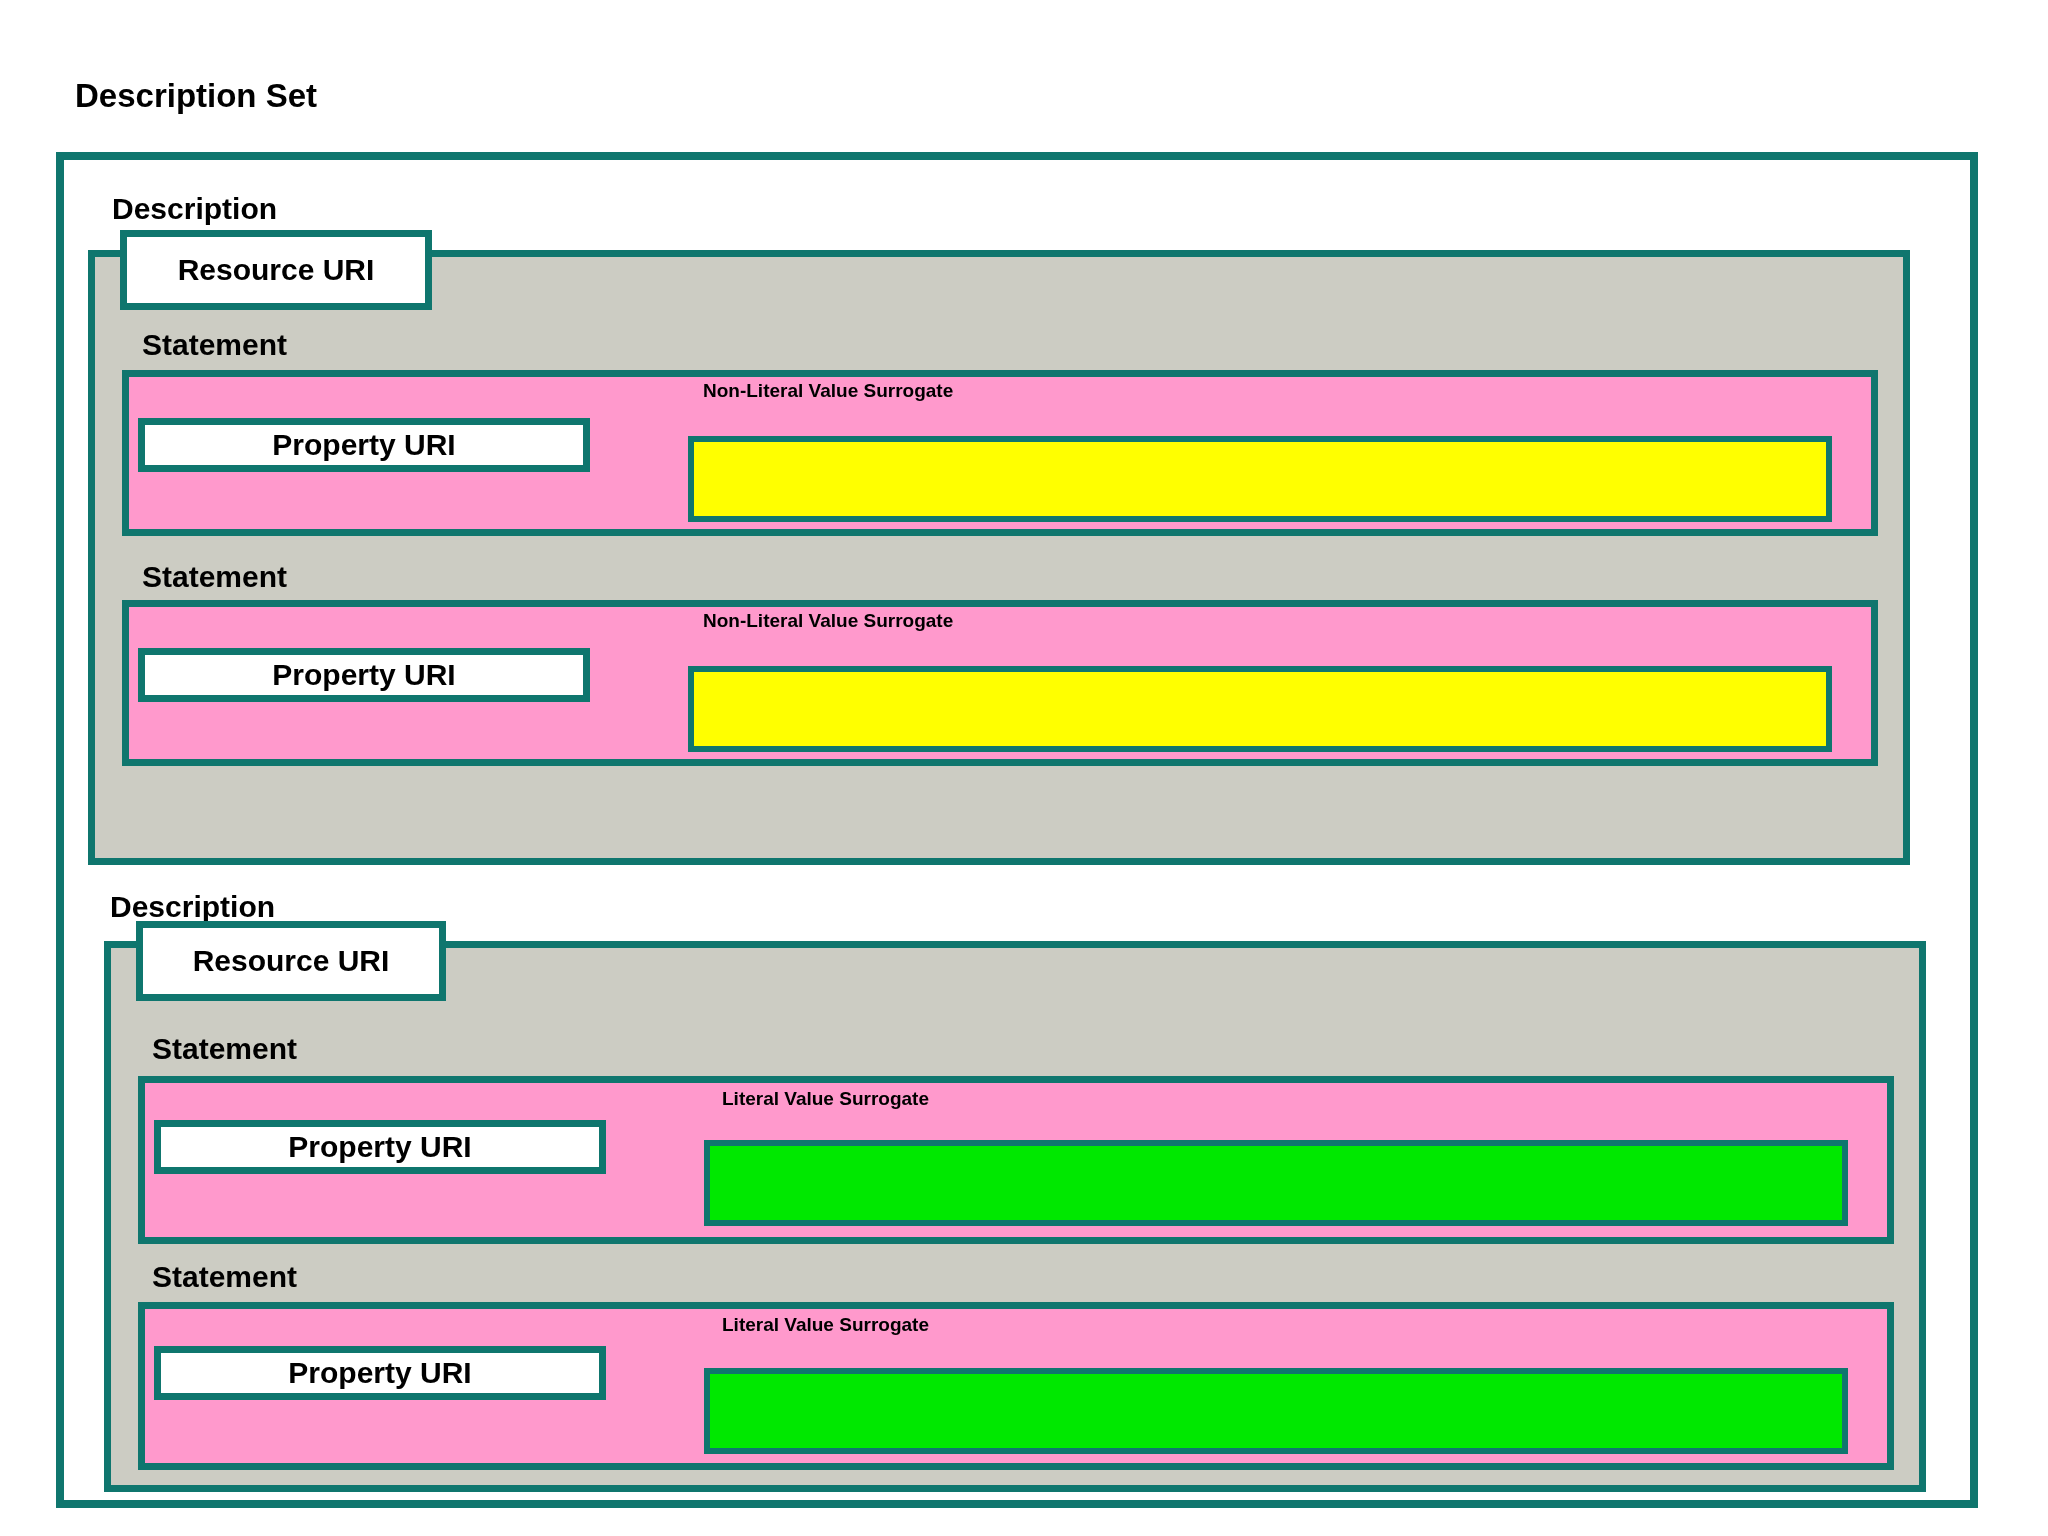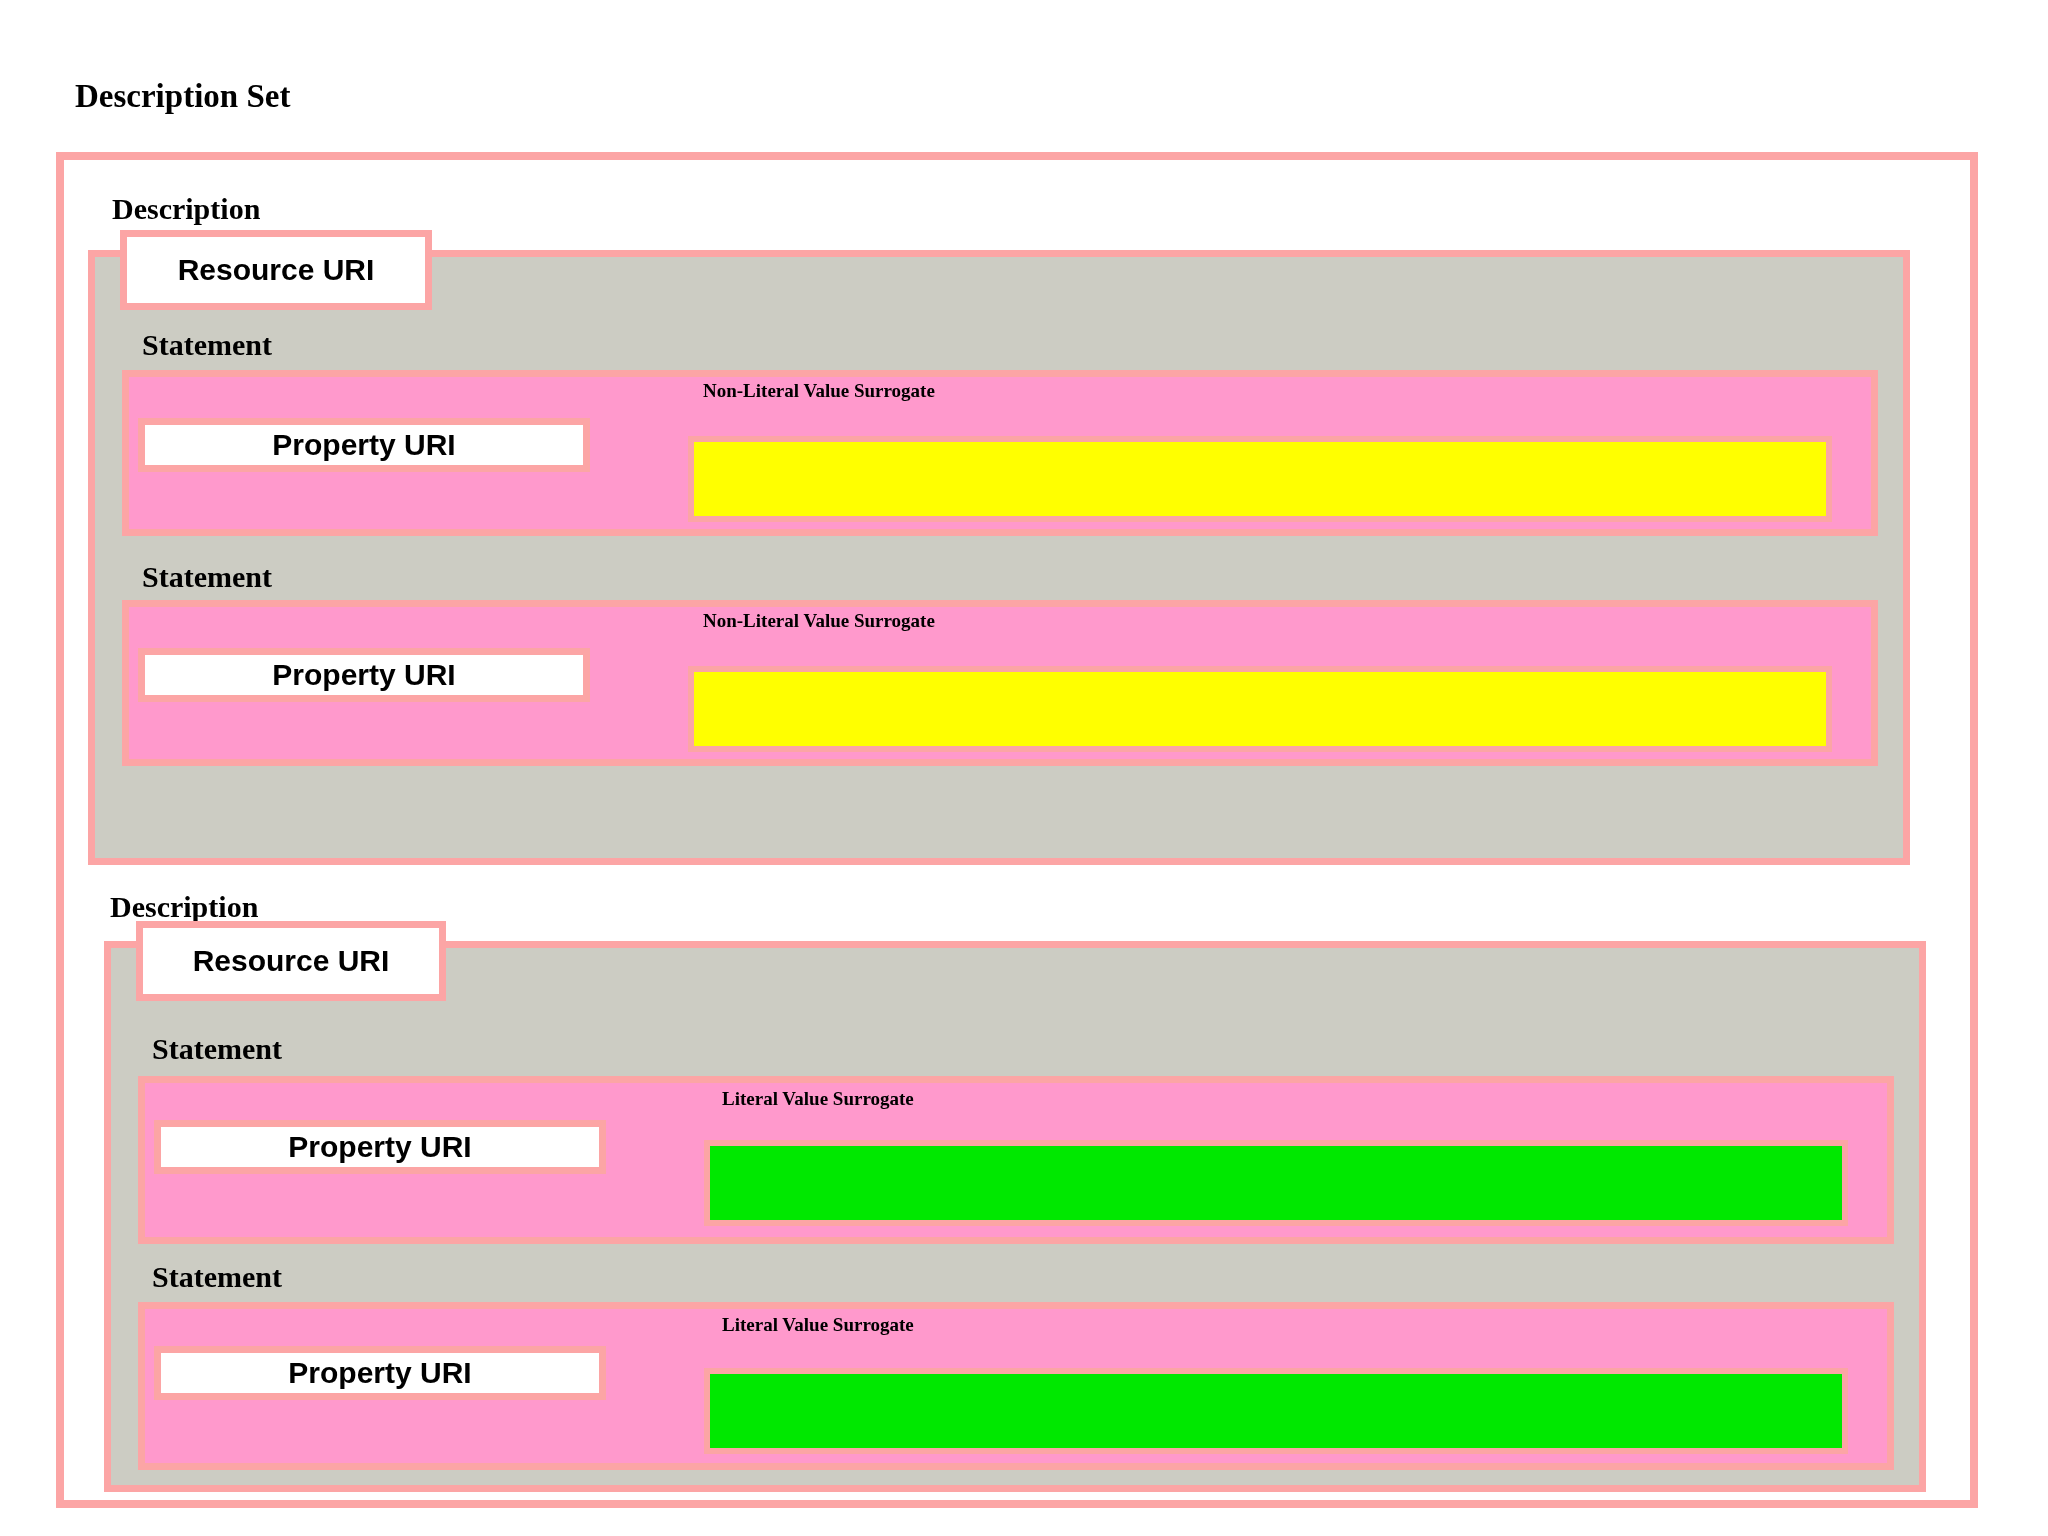--- a/index.html
+++ b/index.html
@@ -6,28 +6,28 @@
   #page{
     position:relative;
     width:2048px;height:1536px;
     background:#ffffff;
     font-family:"Liberation Sans","DejaVu Sans",sans-serif;
     font-weight:bold;
     color:#000000;
     overflow:hidden;
   }
   .layer{position:absolute;left:0;top:0;width:0;height:0;overflow:visible;}
-  .box{position:absolute;box-sizing:border-box;border:7px solid #fca5a5;}
+  .box{position:absolute;box-sizing:border-box;border:7px solid #0f766e;}
   .outer{border-width:8px;background:#ffffff;}
   .gray{background:#CCCCC3;}
   .pink{background:#FF99CC;}
   .whitebox{background:#ffffff;display:flex;align-items:center;justify-content:center;}
   .yellow{background:#FFFF00;border-width:6px;}
   .green{background:#00E800;border-width:6px;}
-  .lbl{position:absolute;font-size:30px;line-height:1.12;white-space:nowrap;font-family:Liberation Serif, serif;}
+  .lbl{position:absolute;font-size:30px;line-height:1.12;white-space:nowrap;}
   .lbl-title{font-size:33px;}
   .lbl-surrogate{font-size:19px;}
   .boxtext{font-size:30px;white-space:nowrap;}
 </style>
 </head>
 <body>
 
 <div id="page">
 
   <div class="lbl lbl-title" style="left:75px;top:78px;">Description Set</div>

